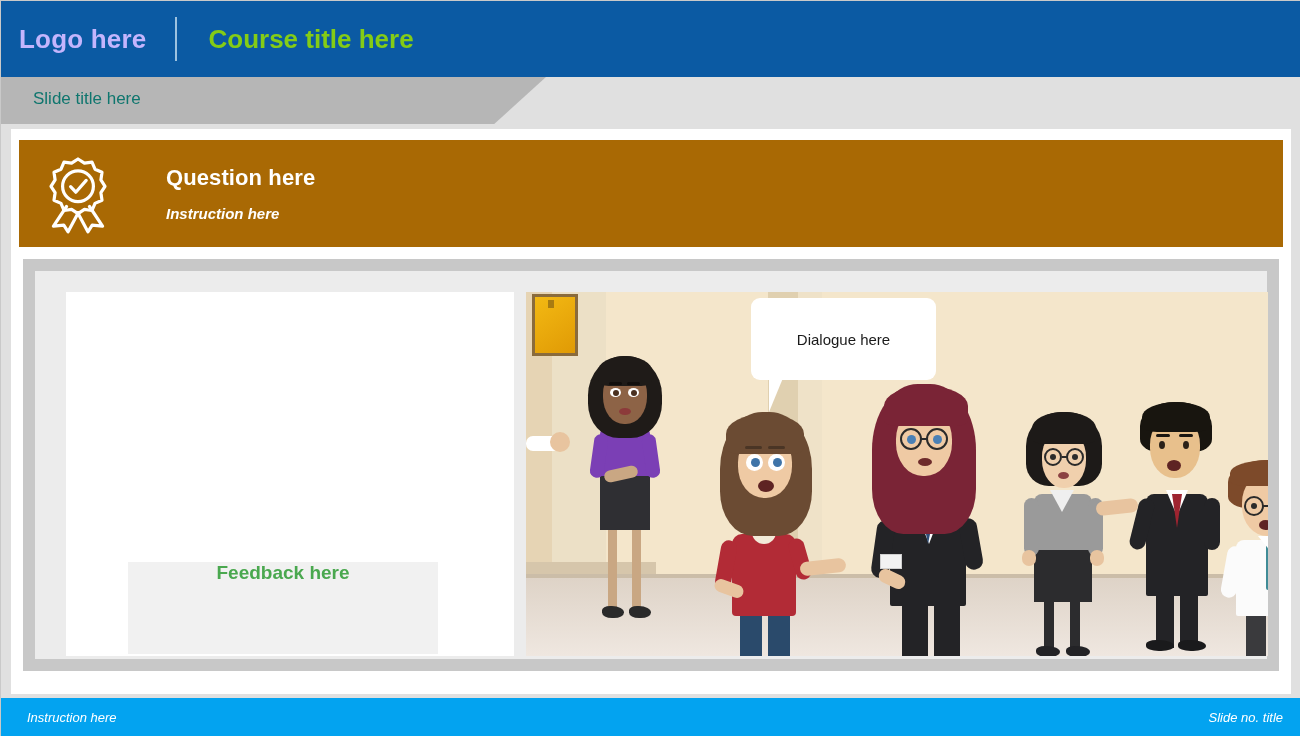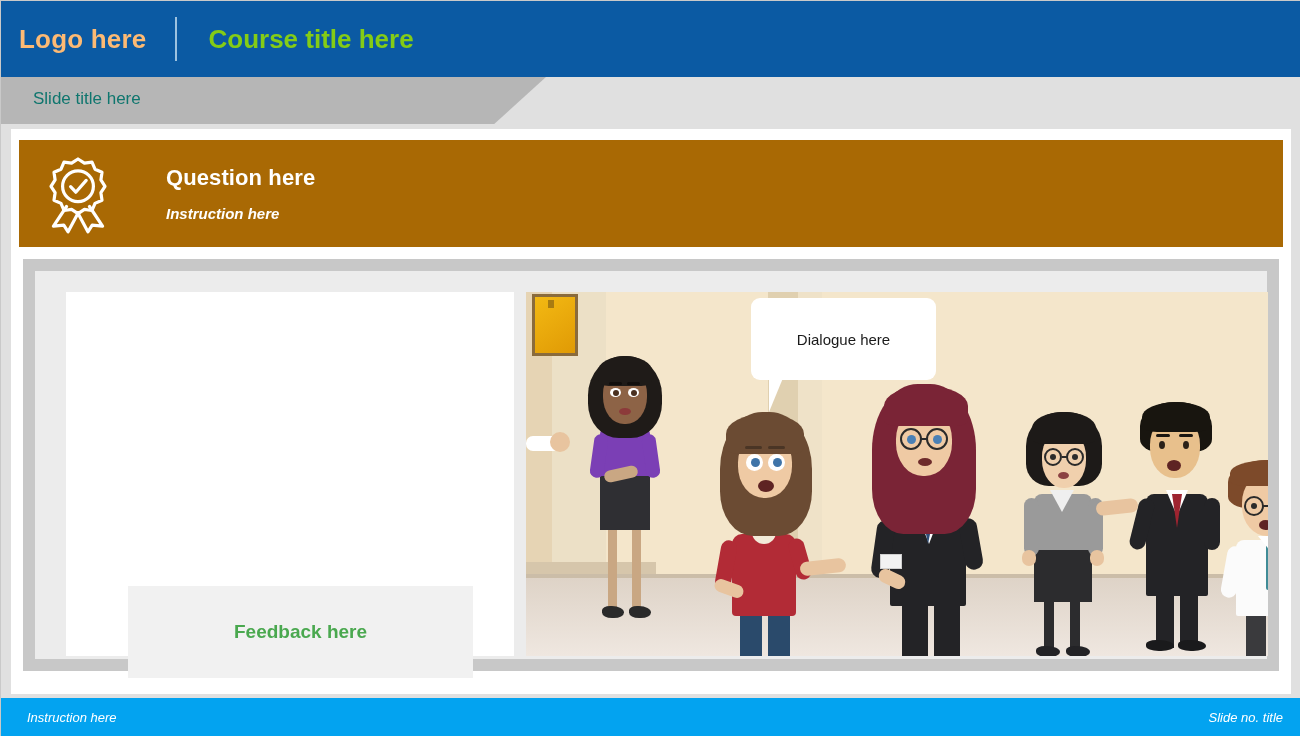--- a/index.html
+++ b/index.html
@@ -18,21 +18,21 @@
   }
 
   
   #header {
     position: absolute; left: 0; top: 0;
     width: 1300px; height: 76px;
     background: #0b5aa3;
     display: flex; align-items: center;
   }
   #logo-text {
-    color: #fdba74; font-size: 26px; font-weight: bold;
+    color: #c4b5fd; font-size: 26px; font-weight: bold;
     padding-left: 18px; letter-spacing: .2px;
     white-space: nowrap;
   }
   #header-divider {
     width: 2px; height: 44px; background: #9dc2e0;
     margin-left: 29px; margin-right: 0;
   }
   #course-title {
     color: #84cc16; font-size: 26px; font-weight: bold;
     padding-left: 31px; white-space: nowrap;
@@ -128,23 +128,23 @@
   }
   .option-label {
     margin-left: 18px;
     font-size: 18px; color: #2070b8;
     white-space: nowrap;
   }
 
   
   #feedback-box {
     position: absolute; left: 62px; top: 270px;
-    width: 345px; height: 92px;
+    width: 310px; height: 92px;
     background: #f1f1f1;
-    display: flex; align-items: center; justify-content: center; margin-top: 24px;
+    display: flex; justify-content: center;
   }
   #feedback-text {
     color: #4aa84f; font-size: 19px; font-weight: bold;
     white-space: nowrap;
   }
 
   
   #illustration {
     position: absolute; left: 491px; top: 21px;
     width: 742px; height: 364px;

